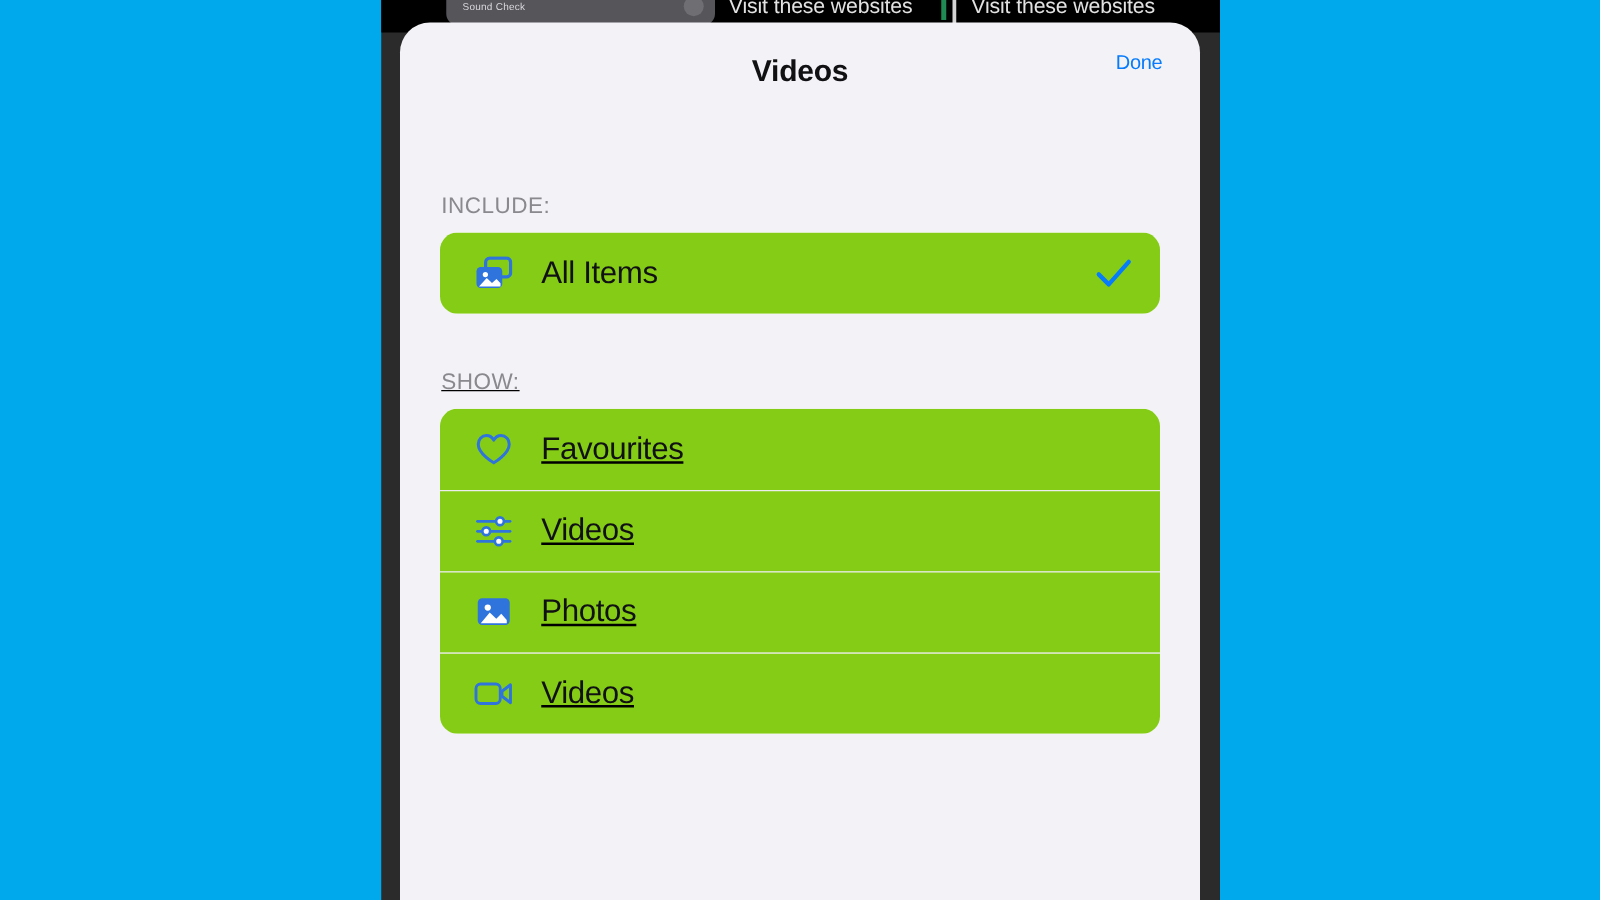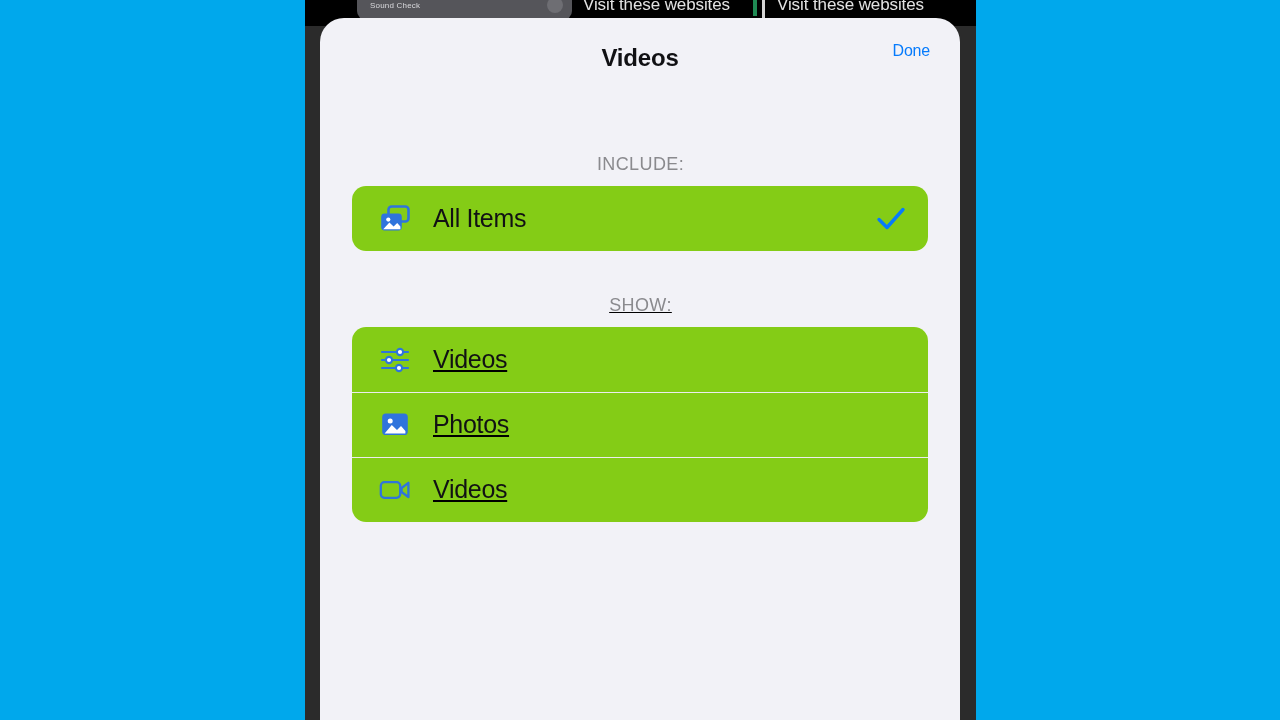--- a/index.html
+++ b/index.html
@@ -119,21 +119,20 @@
   .section{ padding:0 32px; }
   .section.include{ margin-top:58px; }
   .section.show{ margin-top:44px;text-decoration:underline; }
 
   .section-header{
     font-size:18px;
     color:#8a8a8e;
     letter-spacing:.4px;
     margin-left:1px;
     margin-bottom:11px;
-    text-align:center;
   }
 
   .card{
     background:#ffffff;
     border-radius:14px;
     overflow:hidden;
   }
 
   .row{
     position:relative;
@@ -222,20 +221,35 @@
         </div>
 
       </div>
     </div>
 
     <div class="section show">
       <div class="section-header">SHOW:</div>
 
       <div class="card">
 
+        <div class="row">
+          <span class="row-icon">
+            <svg width="30" height="27" viewBox="0 0 30 27">
+              <path d="M15 24.2 C15 24.2 2.6 17.0 2.6 9.3 C2.6 5.3 5.6 2.4 9.1 2.4
+                       C11.6 2.4 13.8 3.9 15 6.1 C16.2 3.9 18.4 2.4 20.9 2.4
+                       C24.4 2.4 27.4 5.3 27.4 9.3 C27.4 17.0 15 24.2 15 24.2 Z" fill="none" stroke="#2F74DC" stroke-width="2.4" stroke-linejoin="round"></path>
+            </svg>
+          </span>
+          <span class="row-label">Favourites</span>
+          <span class="row-check hidden">
+            <svg width="30" height="26" viewBox="0 0 30 26">
+              <path d="M3 13.5 L11 21.5 L27 3.5" fill="none" stroke="#067BFC" stroke-width="3.4" stroke-linecap="round" stroke-linejoin="round"></path>
+            </svg>
+          </span>
+        </div>
 
         <div class="row">
           <span class="row-icon">
             <svg width="30" height="26" viewBox="0 0 30 26">
               <line x1="2" y1="5" x2="28" y2="5" stroke="#2F74DC" stroke-width="2.2" stroke-linecap="round"></line>
               <line x1="2" y1="13" x2="28" y2="13" stroke="#2F74DC" stroke-width="2.2" stroke-linecap="round"></line>
               <line x1="2" y1="21" x2="28" y2="21" stroke="#2F74DC" stroke-width="2.2" stroke-linecap="round"></line>
               <circle cx="20" cy="5" r="3.1" fill="#ffffff" stroke="#2F74DC" stroke-width="2.1"></circle>
               <circle cx="9" cy="13" r="3.1" fill="#ffffff" stroke="#2F74DC" stroke-width="2.1"></circle>
               <circle cx="19" cy="21" r="3.1" fill="#ffffff" stroke="#2F74DC" stroke-width="2.1"></circle>

